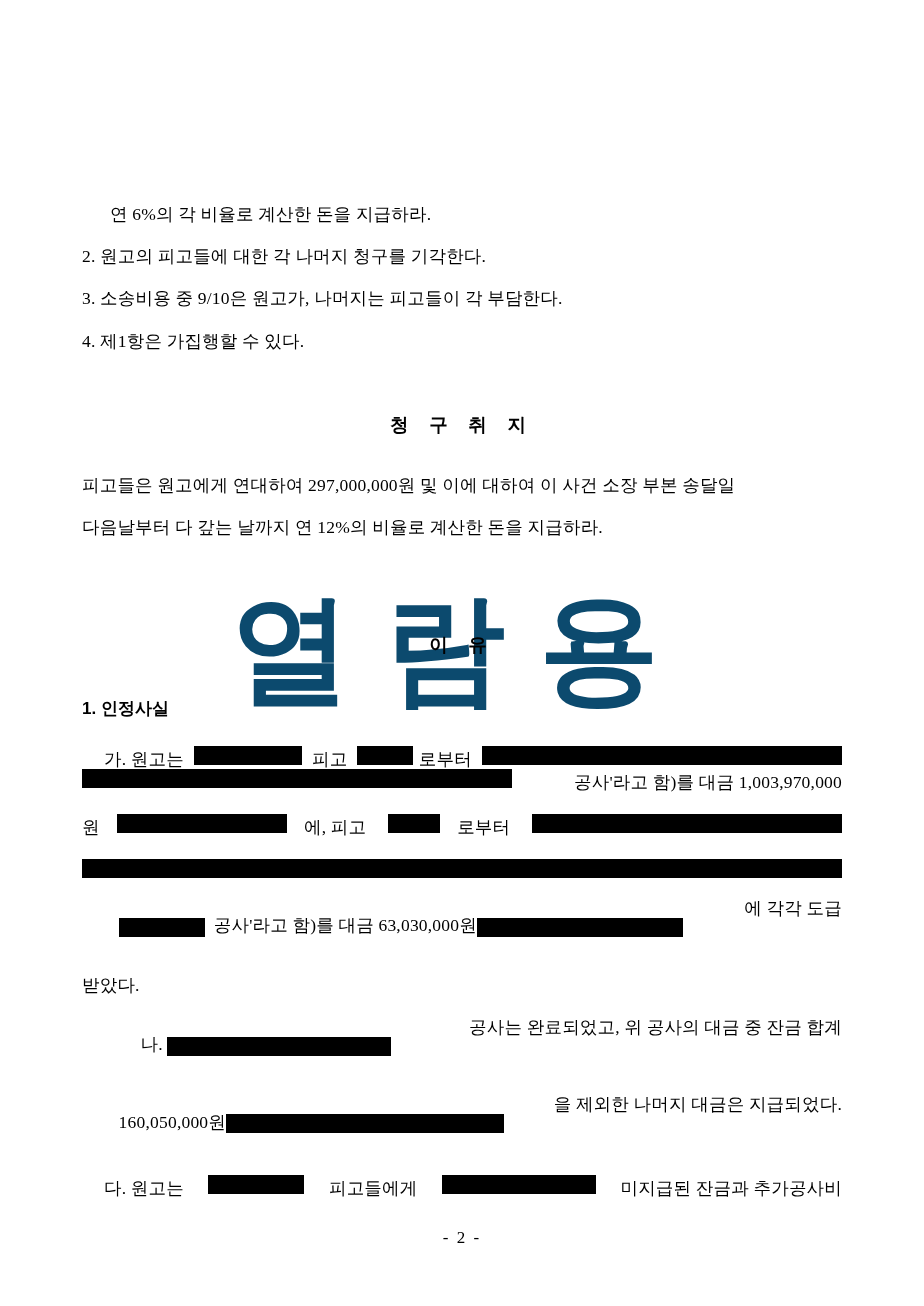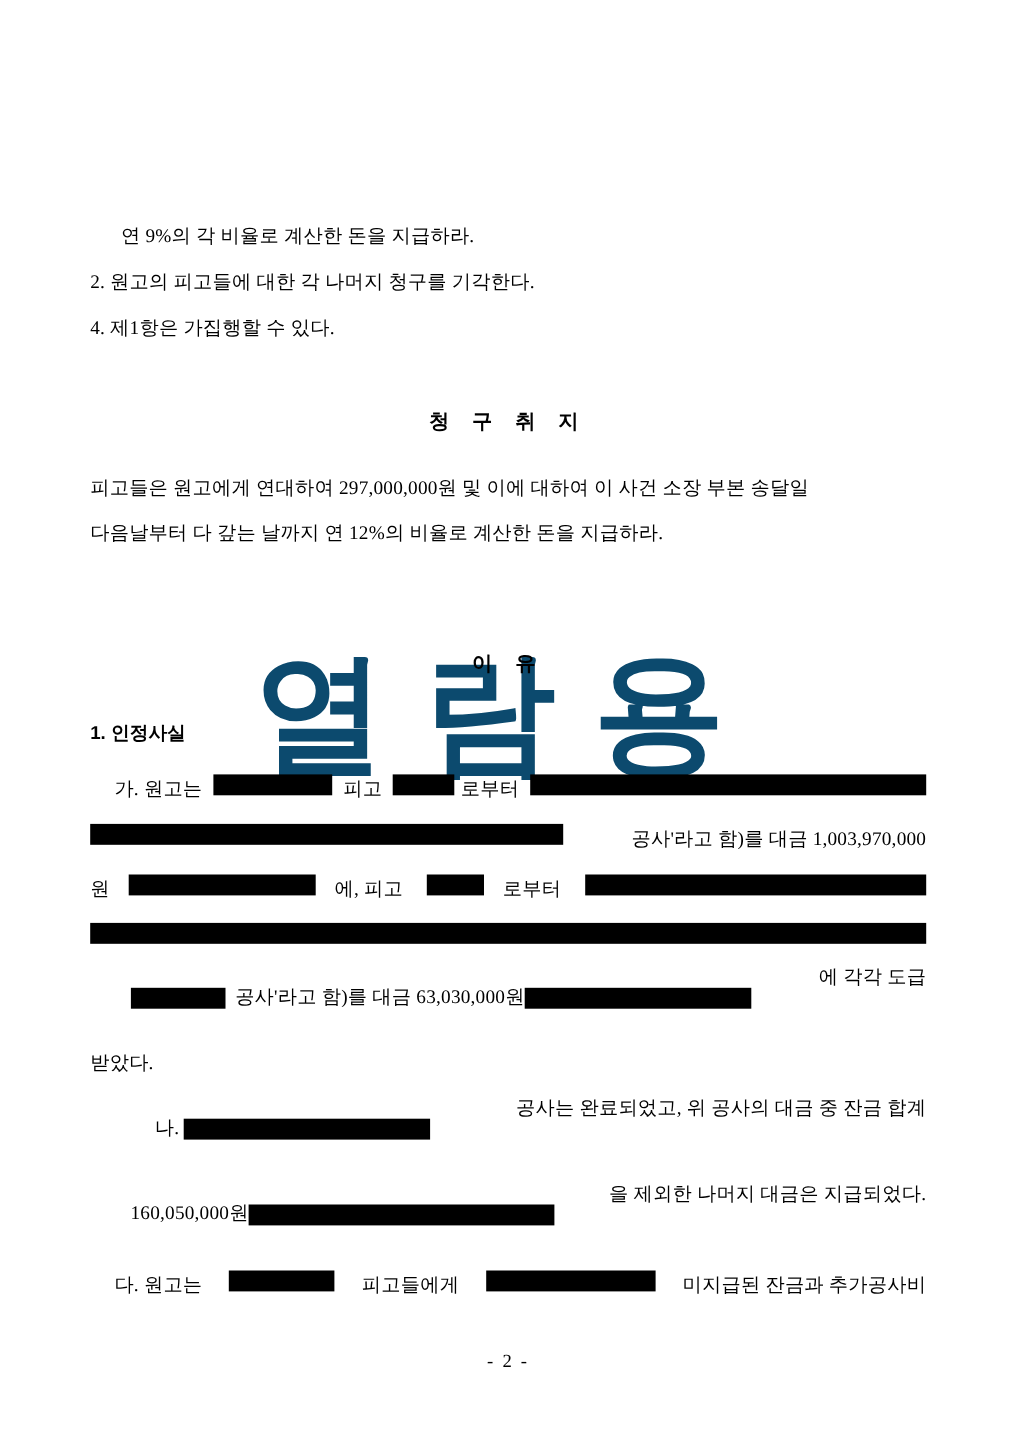--- a/index.html
+++ b/index.html
@@ -89,24 +89,25 @@
 
 <div class="page">
 
   <div class="watermark">열람용</div>
 
   <div class="content">
 
     <div class="spacer-top"></div>
 
 
-    <div class="line ind1 row" style="margin-top:24px">연 9%의 각 비율로 계산한 돈을 지급하라.</div>
+    <div class="line ind1 row" style="margin-top:24px">연 6%의 각 비율로 계산한 돈을 지급하라.</div>
 
     <div class="line row" style="margin-top:24px">2. 원고의 피고들에 대한 각 나머지 청구를 기각한다.</div>
 
+    <div class="line row" style="margin-top:25px">3. 소송비용 중 9/10은 원고가, 나머지는 피고들이 각 부담한다.</div>
 
     <div class="line row" style="margin-top:25px">4. 제1항은 가집행할 수 있다.</div>
 
     <div class="center-title" style="margin-top:62px">청 구 취 지</div>
 
     <div class="line row" style="margin-top:40px">피고들은 원고에게 연대하여 297,000,000원 및 이에 대하여 이 사건 소장 부본 송달일</div>
 
     <div class="line row" style="margin-top:24px">다음날부터 다 갚는 날까지 연 12%의 비율로 계산한 돈을 지급하라.</div>
 
     <div class="center-title" style="margin-top:96px">이        유</div>
@@ -115,21 +116,21 @@
 
     <div class="line just ind2 row" style="margin-top:26px">
       <span>가. 원고는 </span>
       <span class="blk" style="width:108px"></span>
       <span> 피고 </span>
       <span class="blk" style="width:56px"></span>
       <span>로부터 </span>
       <span class="blk" style="width:360px"></span>
     </div>
 
-    <div class="line just row" style="margin-top:23px">
+    <div class="line just row" style="">
       <span class="blk" style="width:430px"></span>
       <span> 공사'라고 함)를 대금 1,003,970,000</span>
     </div>
 
     <div class="line just row" style="margin-top:23px">
       <span>원</span>
       <span class="blk" style="width:170px"></span>
       <span>에, 피고 </span>
       <span class="blk" style="width:52px"></span>
       <span>로부터 </span>

